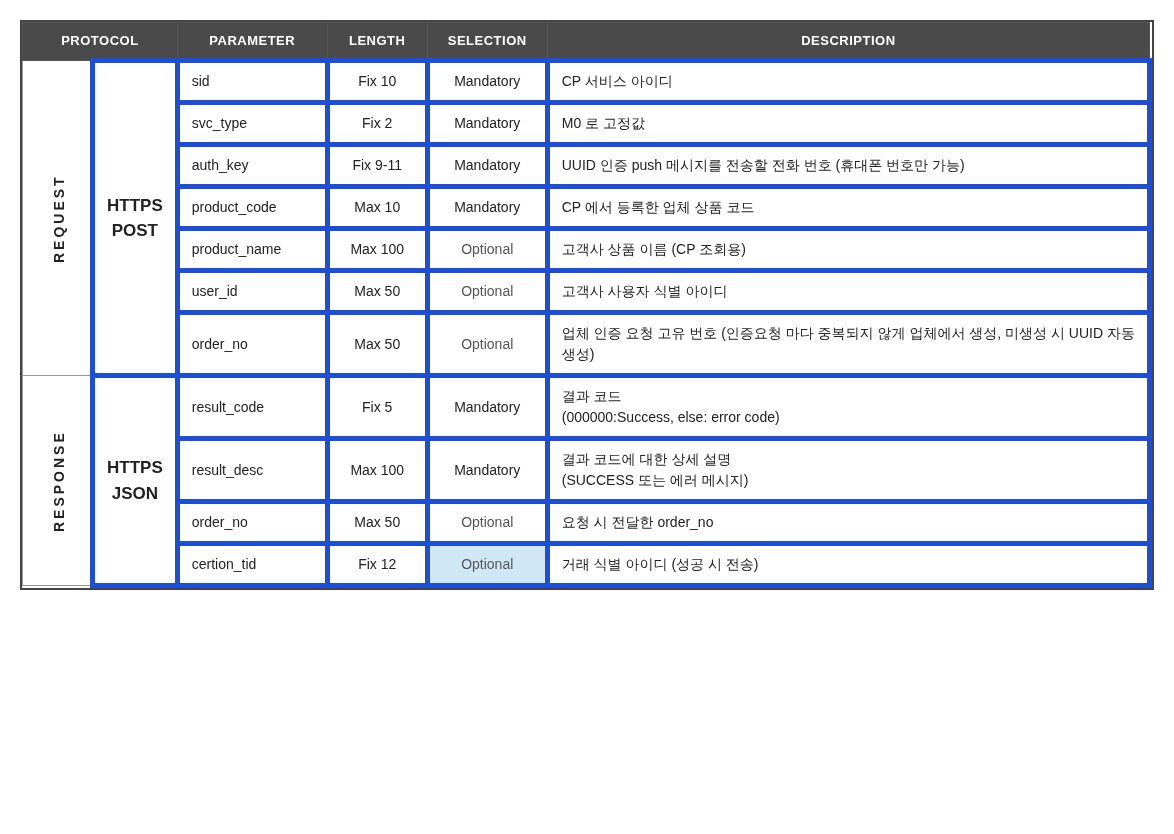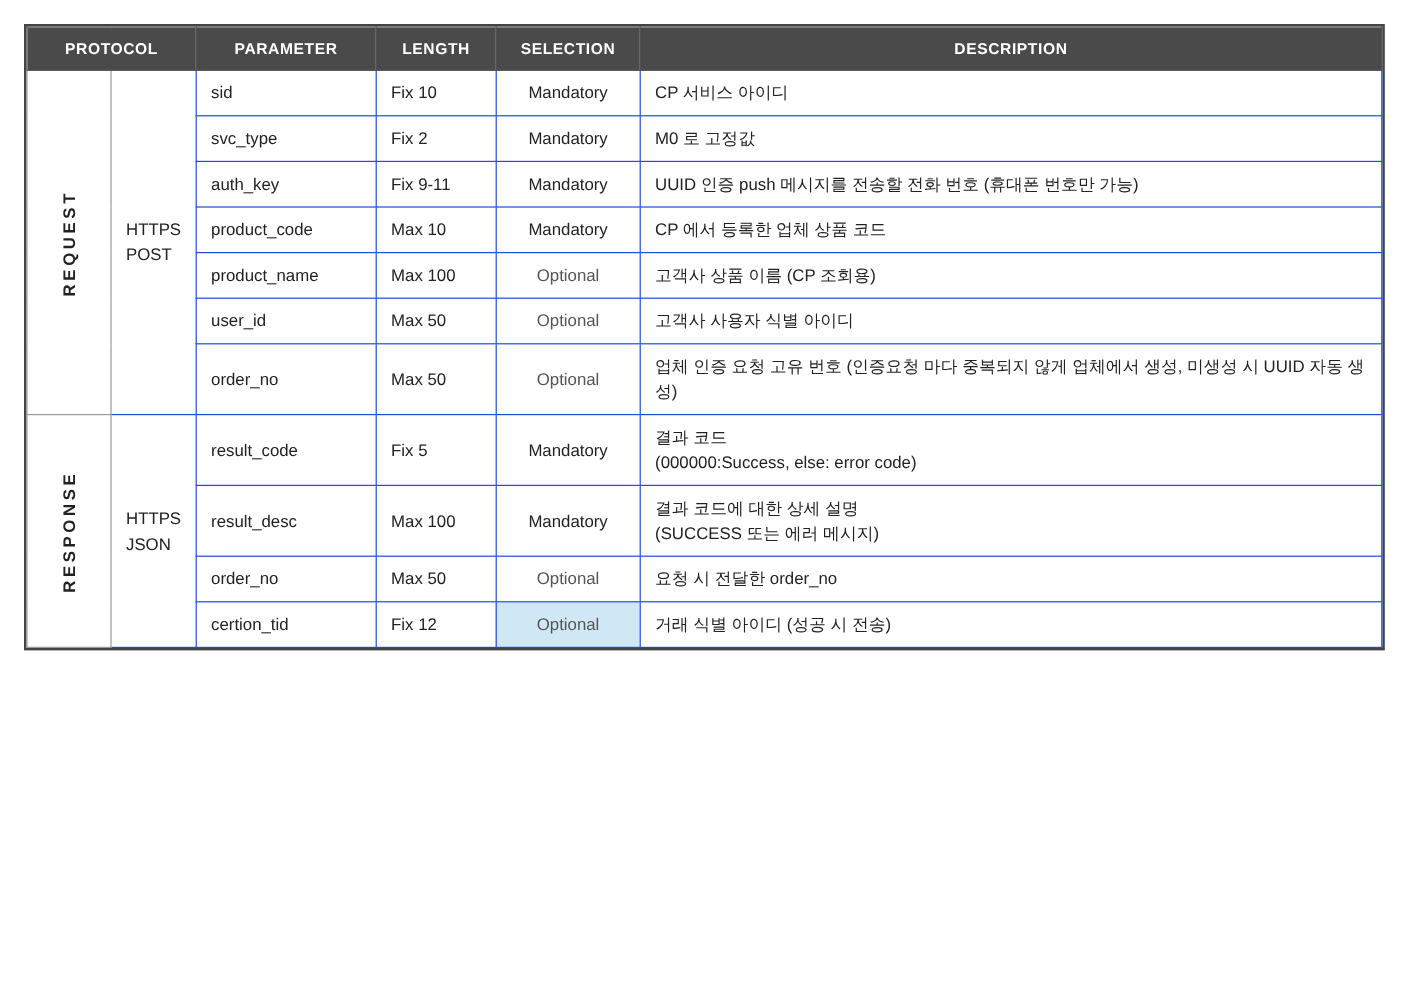--- a/index.html
+++ b/index.html
@@ -28,46 +28,47 @@
     thead th {
       background-color: #4a4a4a;
       color: #fff;
       font-weight: bold;
       text-align: center;
       padding: 10px 4px;
       border: 1px solid #555;
       letter-spacing: 0.5px;
     }
     tbody td {
-      border: 1px solid #1d4ed8;
+      border: 5px solid #1d4ed8;
       padding: 8px 12px;
       vertical-align: middle;
       color: #222;
       line-height: 1.5;
     }
     .col-protocol {
       width: 70px;
       text-align: center;
       font-weight: bold;
       font-size: 13px;
       writing-mode: vertical-rl;
       transform: rotate(180deg);
       letter-spacing: 2px;
     }
     .col-sub-protocol {
       width: 70px;
-      text-align: left;
-      font-weight: normal;
-      font-size: 14px;
+      text-align: center;
+      font-weight: bold;
+      font-size: 17px;
     }
     .col-parameter {
       width: 150px;
     }
     .col-length {
       width: 100px;
+      text-align: center;
     }
     .col-selection {
       width: 120px;
       text-align: center;
     }
     .col-description {
       width: auto;
     }
     .mandatory {
       color: #222;

